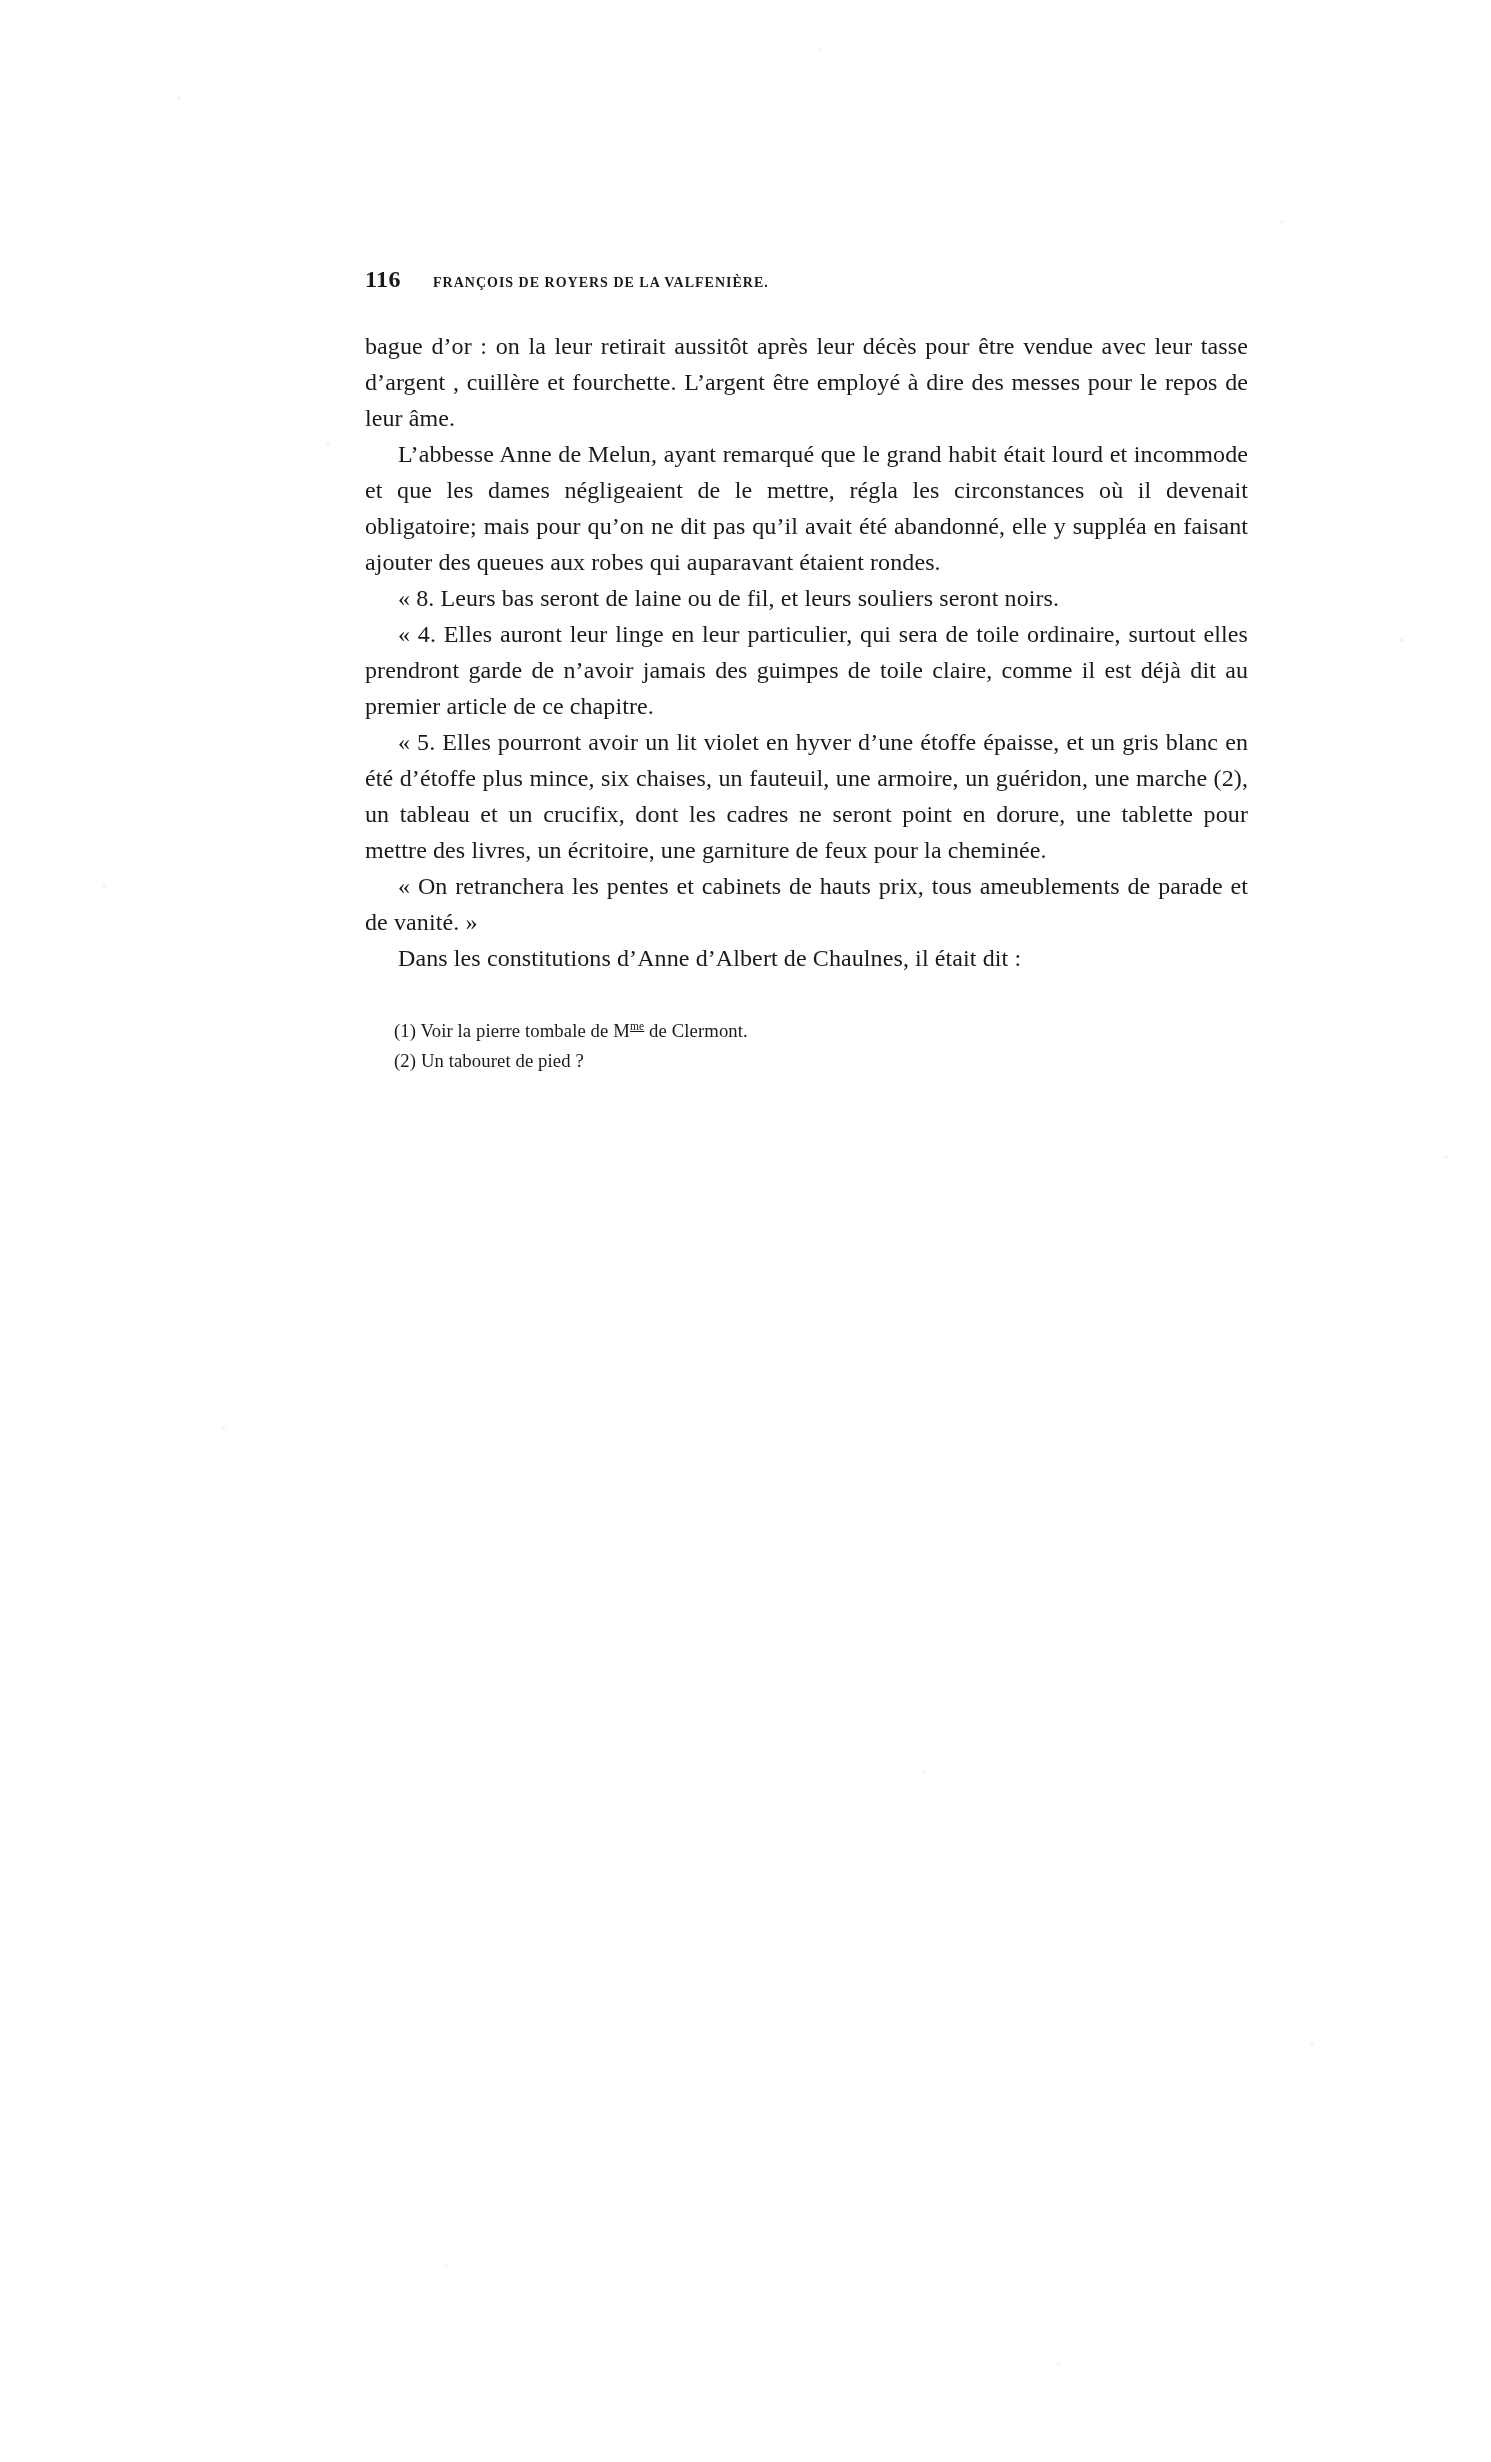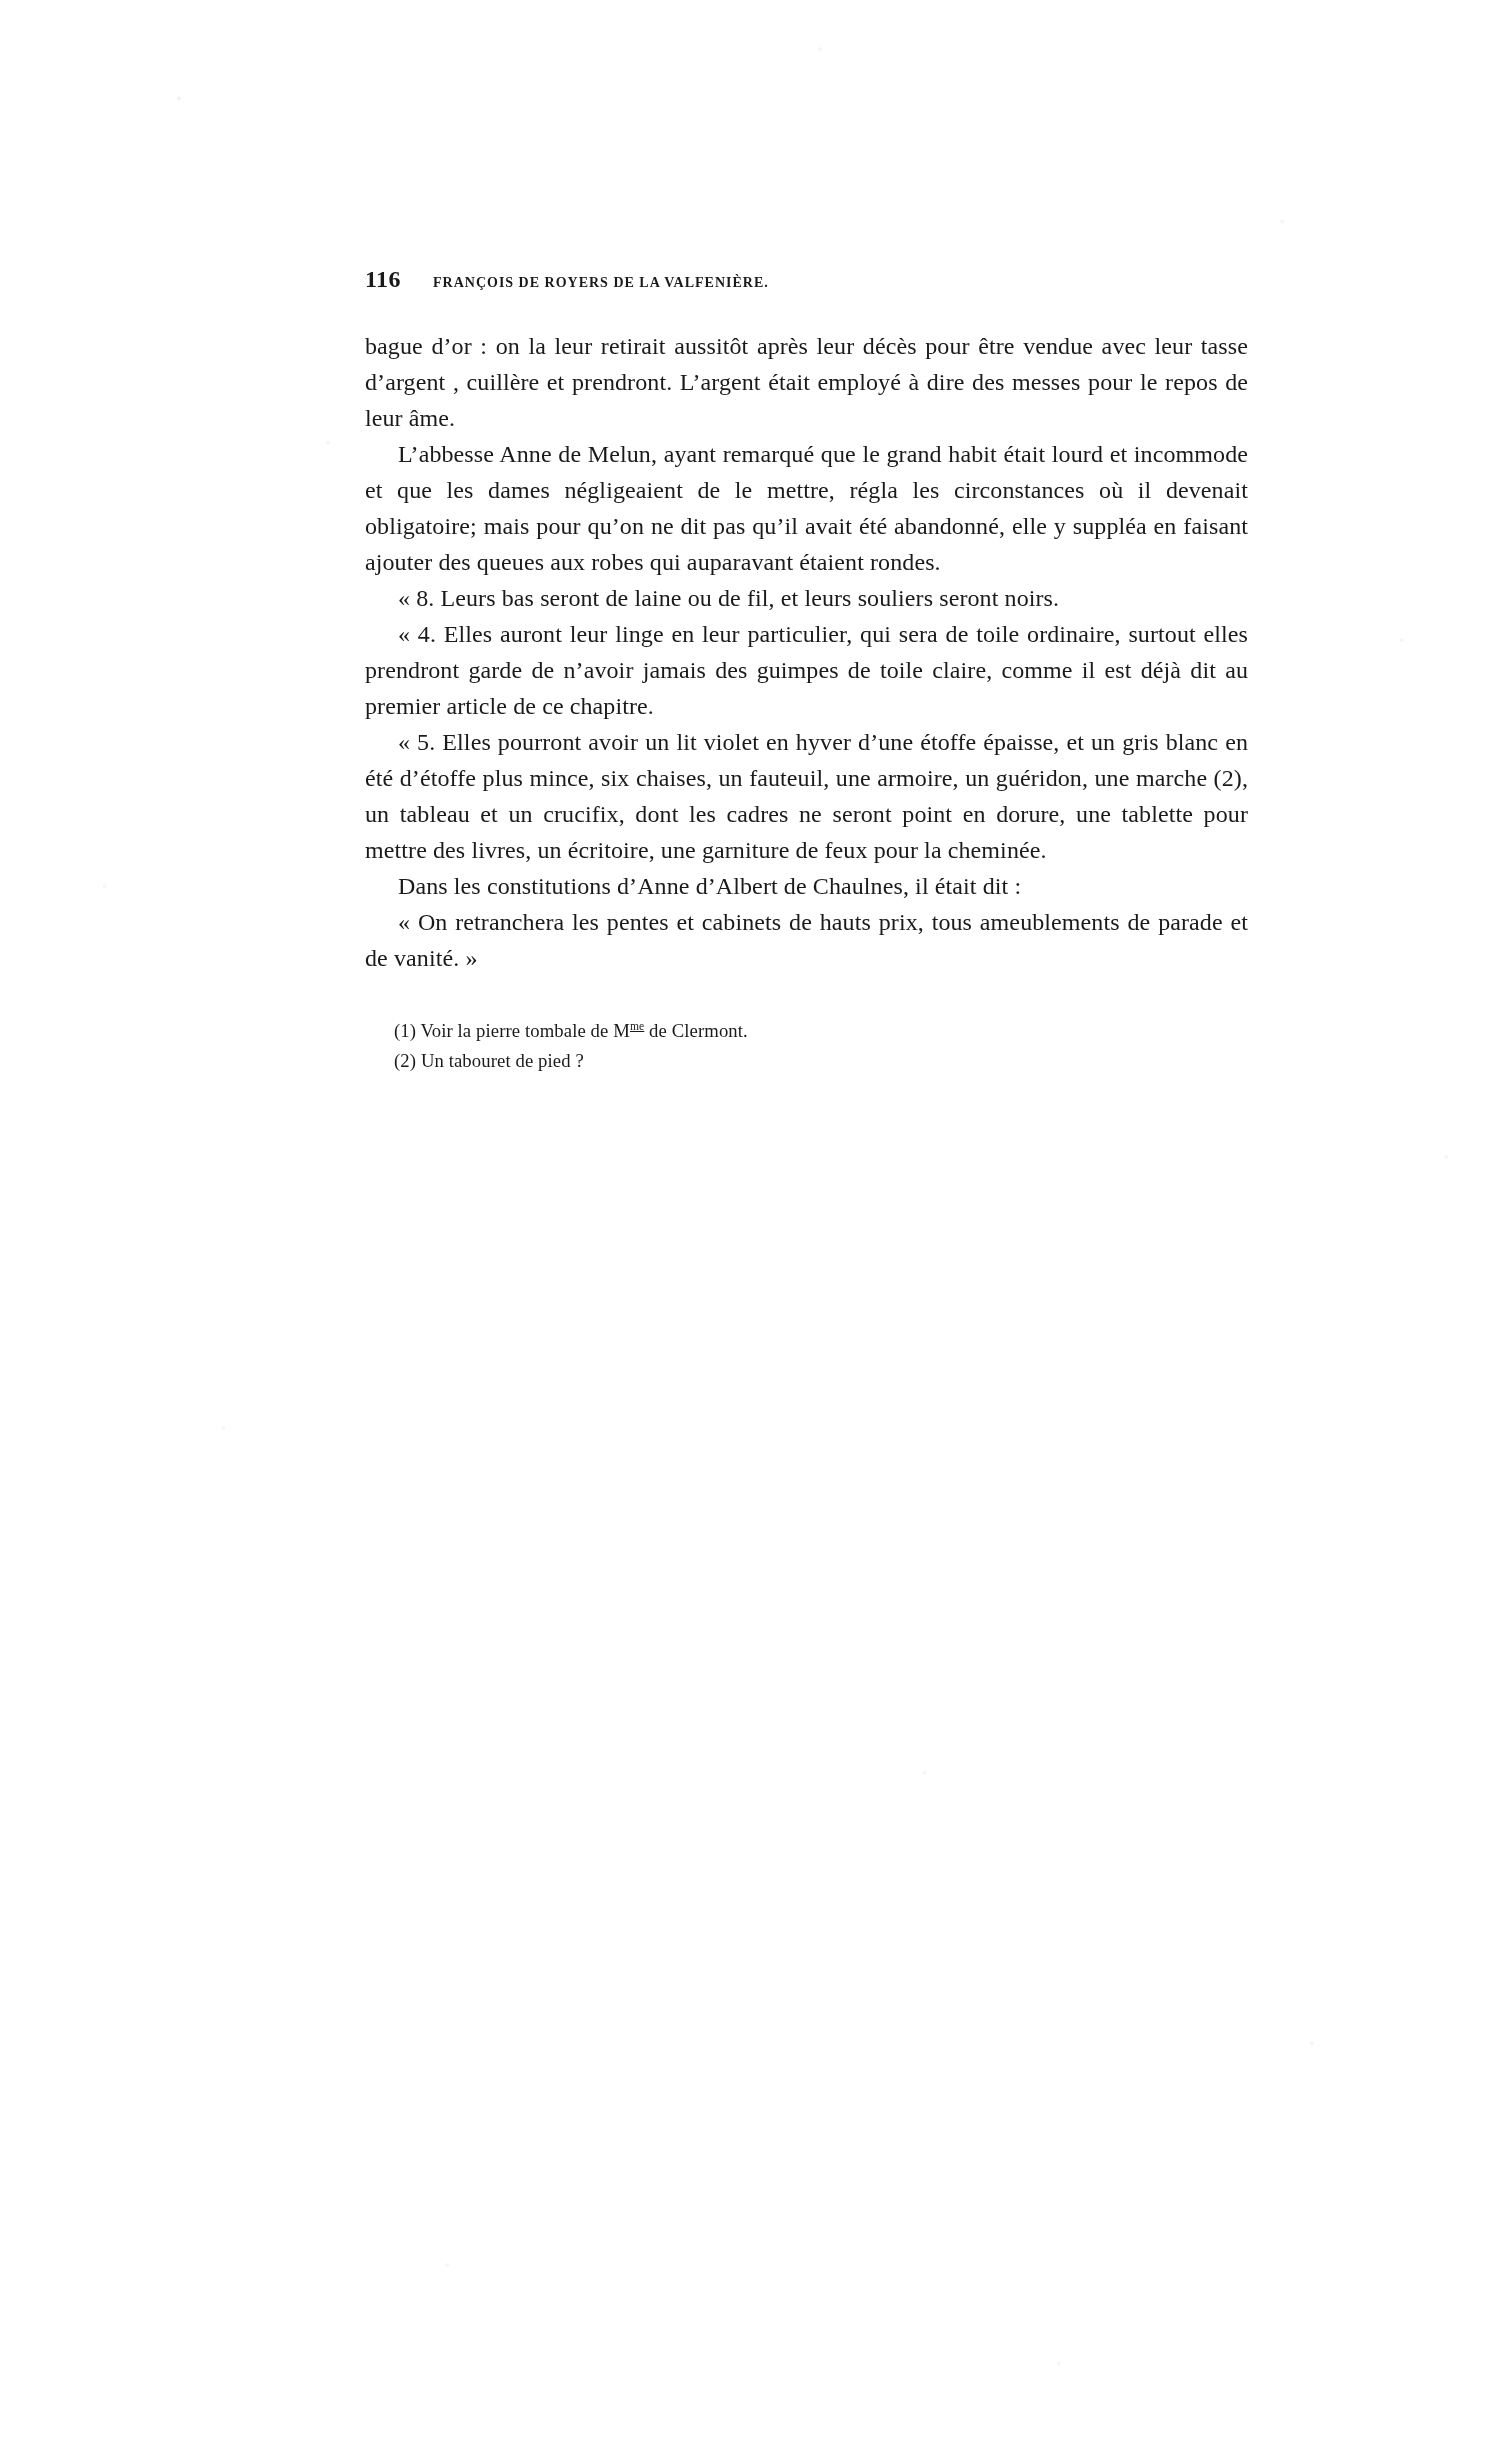--- a/index.html
+++ b/index.html
@@ -93,27 +93,27 @@
 
 <div class="page-surface"></div>
 
 <div class="text-column">
 
   <div class="running-head">
     <span class="folio">116</span>
     <span class="head-title">François de Royers de la Valfenière.</span>
   </div>
 
-  <p class="body-par">bague d’or : on la leur retirait aussitôt après leur décès pour être vendue avec leur tasse d’argent , cuillère et prendront. L’argent était employé à dire des messes pour le repos de leur âme.</p>
+  <p class="body-par">bague d’or : on la leur retirait aussitôt après leur décès pour être vendue avec leur tasse d’argent , cuillère et fourchette. L’argent être employé à dire des messes pour le repos de leur âme.</p>
   <p class="body-par indent">L’abbesse Anne de Melun, ayant remarqué que le grand habit était lourd et incommode et que les dames négligeaient de le mettre, régla les circonstances où il devenait obligatoire; mais pour qu’on ne dit pas qu’il avait été abandonné, elle y suppléa en faisant ajouter des queues aux robes qui auparavant étaient rondes.</p>
   <p class="body-par indent">« 8. Leurs bas seront de laine ou de fil, et leurs souliers seront noirs.</p>
   <p class="body-par indent">« 4. Elles auront leur linge en leur particulier, qui sera de toile ordinaire, surtout elles prendront garde de n’avoir jamais des guimpes de toile claire, comme il est déjà dit au premier article de ce chapitre.</p>
   <p class="body-par indent">« 5. Elles pourront avoir un lit violet en hyver d’une étoffe épaisse, et un gris blanc en été d’étoffe plus mince, six chaises, un fauteuil, une armoire, un guéridon, une marche (2), un tableau et un crucifix, dont les cadres ne seront point en dorure, une tablette pour mettre des livres, un écritoire, une garniture de feux pour la cheminée.</p>
+  <p class="body-par indent">« On retranchera les pentes et cabinets de hauts prix, tous ameublements de parade et de vanité. »</p>
   <p class="body-par indent">Dans les constitutions d’Anne d’Albert de Chaulnes, il était dit :</p>
-  <p class="body-par indent">« On retranchera les pentes et cabinets de hauts prix, tous ameublements de parade et de vanité. »</p>
 
   <div class="footnotes">
     <p class="footnote">
       <span>(1)</span>
       <span>Voir la pierre tombale de M</span><sup>me</sup><span> de Clermont.</span>
     </p>
     <p class="footnote">
       <span>(2)</span>
       <span>Un tabouret de pied ?</span>
     </p>

